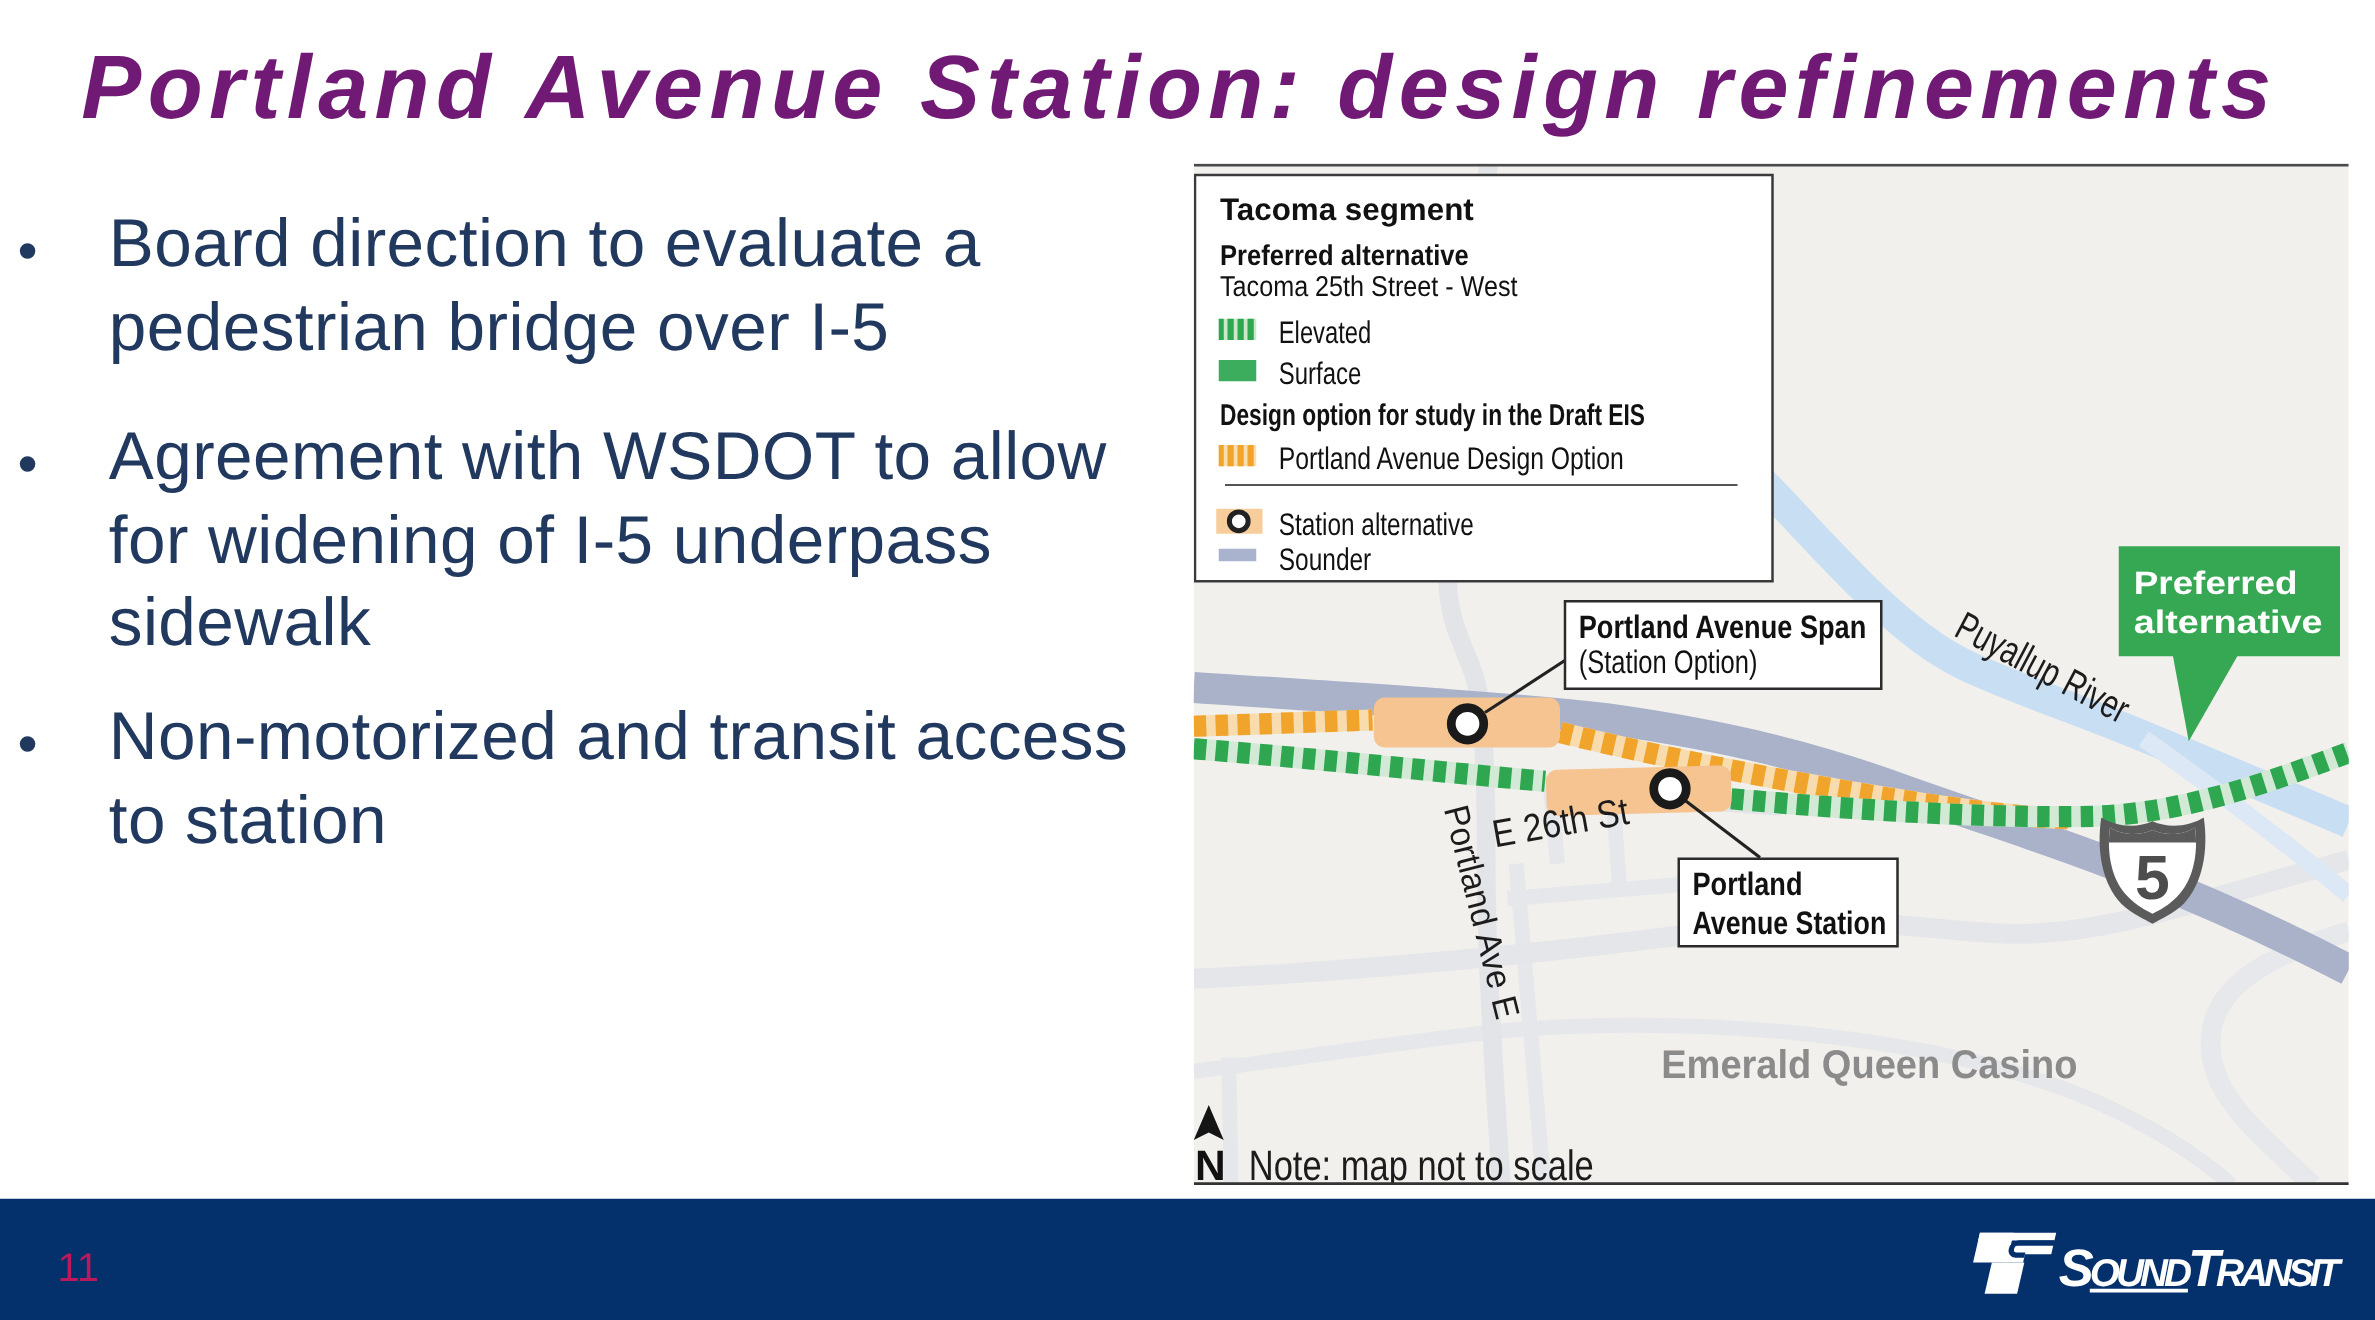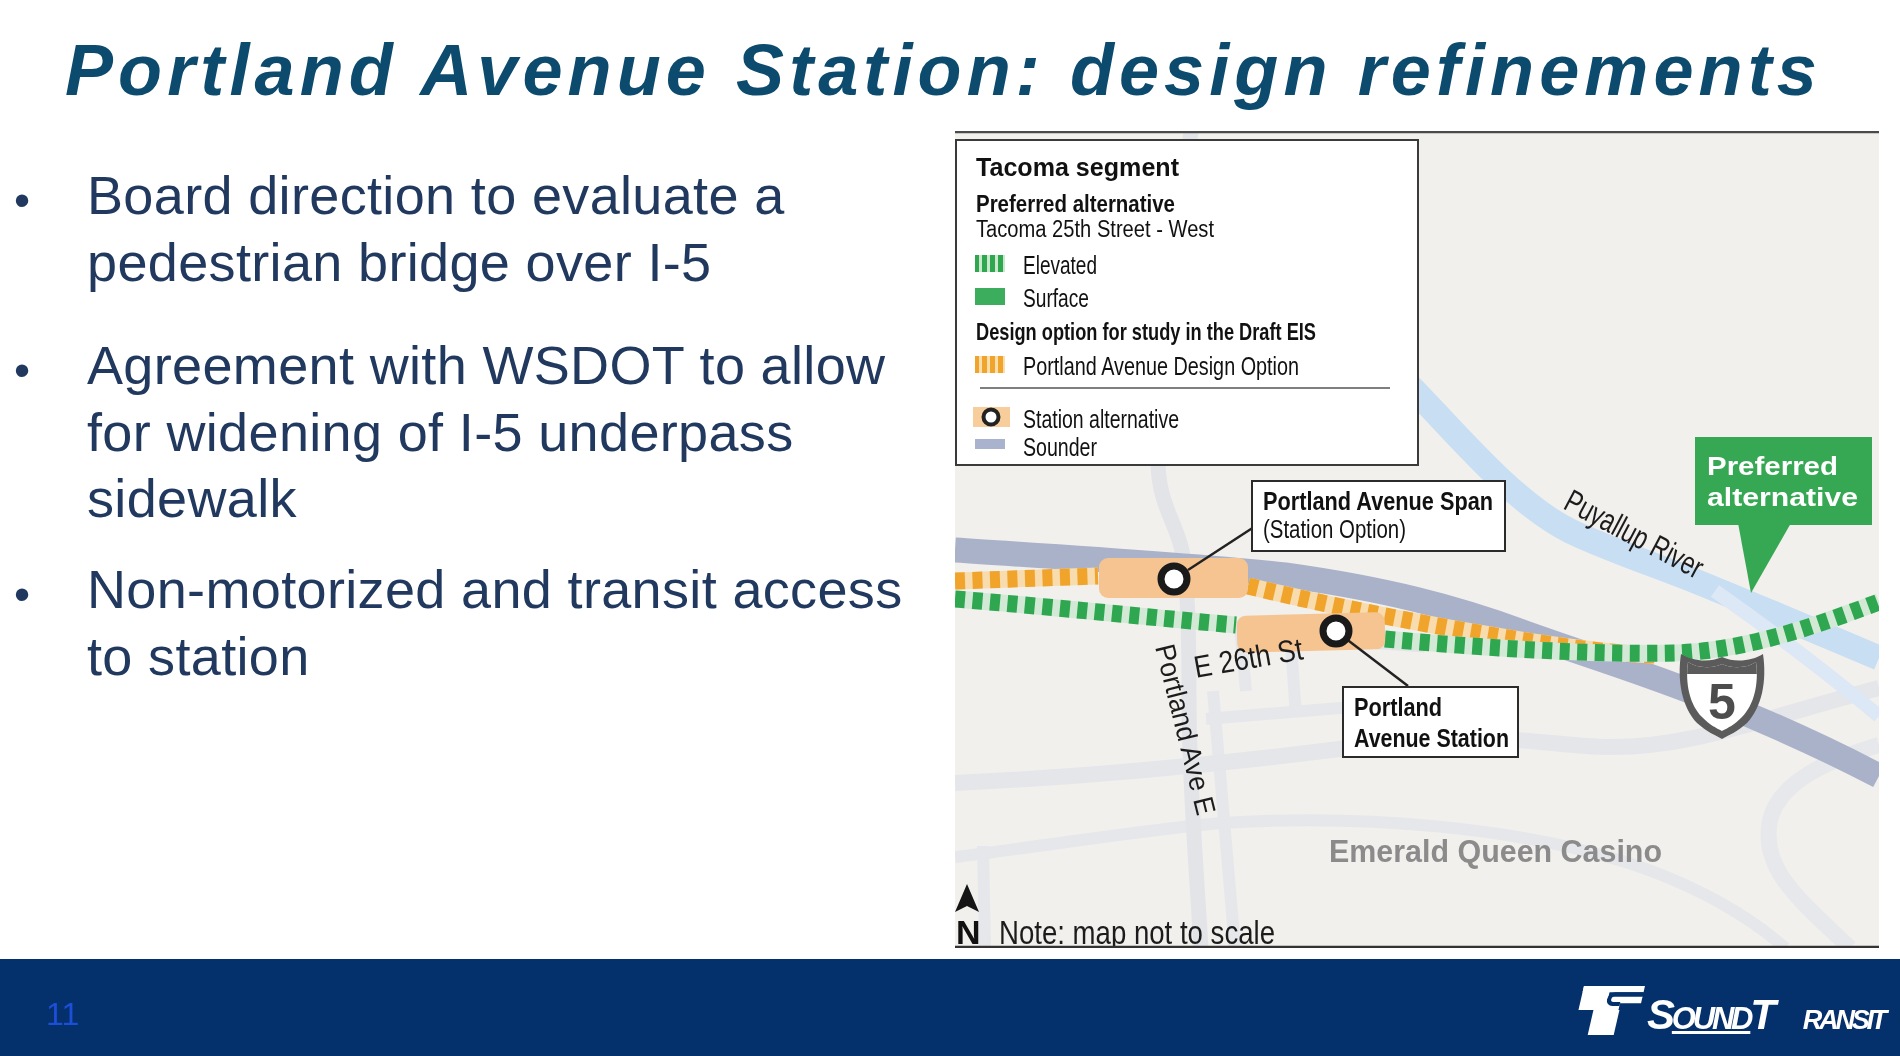--- a/index.html
+++ b/index.html
@@ -5,21 +5,21 @@
   html,body{margin:0;padding:0;}
   body{width:1900px;height:1056px;position:relative;background:#ffffff;
        font-family:"Liberation Sans", sans-serif;overflow:hidden;}
   .abs{position:absolute;}
   .li{position:absolute;left:87px;font-size:54px;line-height:66.5px;color:#21395F;letter-spacing:0.35px;}
   .li .dot{position:absolute;left:-73px;top:5px;font-size:46px;}
 </style>
 </head>
 <body>
 
-<div class="abs" style="left:65px;top:34px;font-size:72px;font-weight:bold;font-style:italic;color:#0c4a6e;line-height:1;white-space:nowrap;letter-spacing:5.1px;">Portland Avenue Station: design refinements</div>
+<div class="abs" style="left:65px;top:34px;font-size:72px;font-weight:bold;font-style:italic;color:#701a75;line-height:1;white-space:nowrap;letter-spacing:5.1px;">Portland Avenue Station: design refinements</div>
 
 <div class="li" style="top:162px;">
   <span class="dot">•</span>
   Board direction to evaluate a<br>pedestrian bridge over I-5
 </div>
 
 <div class="li" style="top:332px;">
   <span class="dot">•</span>
   Agreement with WSDOT to allow<br>for widening of I-5 underpass<br>sidewalk
 </div>
@@ -178,28 +178,28 @@
 
   <text x="44" y="813" font-size="34" fill="#1c1c1c" textLength="276" lengthAdjust="spacingAndGlyphs">Note: map not to scale</text>
 
   <line x1="0" y1="1" x2="924" y2="1" stroke="#4a4a4a" stroke-width="2.5"></line>
 
   <line x1="0" y1="816" x2="924" y2="816" stroke="#333" stroke-width="2.5"></line>
 </svg>
 
 <div class="abs" style="left:0;top:959px;width:1900px;height:97px;background:#04306B;"></div>
 
-<div class="abs" style="left:46px;top:996px;font-size:32px;color:#1d4ed8;text-align:right;">11</div>
+<div class="abs" style="left:46px;top:996px;font-size:32px;color:#be185d;text-align:right;">11</div>
 
 <svg class="abs" style="left:1570px;top:986px;" width="80" height="56" viewBox="0 0 80 56">
   <g transform="translate(14,0) skewX(-13)">
     <g fill="#fff">
       <rect x="0" y="0" width="61" height="6.3"></rect>
       <rect x="0" y="0" width="27" height="24"></rect>
       <rect x="26" y="15" width="14" height="9"></rect>
       <rect x="30" y="10.4" width="31" height="6.9"></rect>
       <rect x="15" y="24" width="26" height="25"></rect>
     </g>
     <path d="M61,8.35 L33,8.35 A4.8,4.8 0 0 0 33,18 L40,18" stroke="#04306B" stroke-width="4.2" fill="none"></path>
   </g>
 </svg>
 
-<div class="abs" style="left:1647px;top:991px;color:#fff;font-weight:bold;font-style:italic;white-space:nowrap;letter-spacing:-3.2px;"><span style="font-size:42px;">S</span><span style="font-size:31px;text-decoration:underline;">OUND</span><span style="font-size:42px;">T</span><span style="font-size:27px;margin-left:30px;">RANSIT</span></div>
+<div class="abs" style="left:1647px;top:991px;color:#fff;font-weight:bold;font-style:italic;white-space:nowrap;letter-spacing:-3.2px;"><span style="font-size:42px;">S</span><span style="font-size:31px;text-decoration:underline;">OUND</span><span style="font-size:42px;">T</span><span style="font-size:31px;">RANSIT</span></div>
 
 </body></html>

